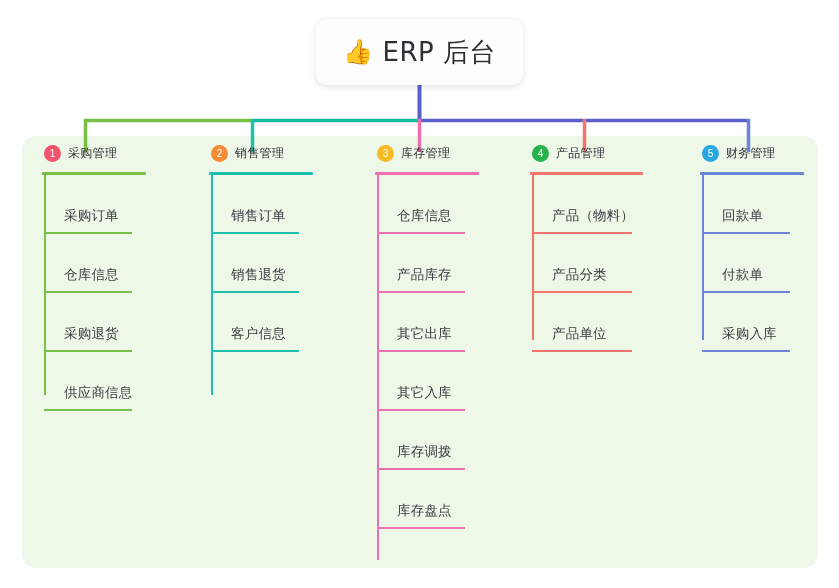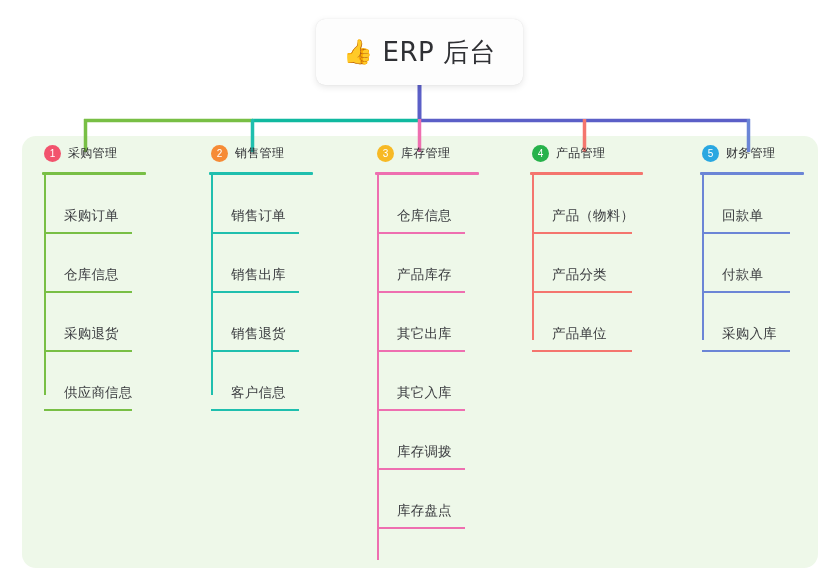--- a/index.html
+++ b/index.html
@@ -213,24 +213,20 @@
           <span class="col-title">销售管理</span>
         </div>
         <div class="col-rule" style="background: rgb(31, 191, 174); width: 104px;"></div>
         <div class="col-body">
           <div class="col-rail" style="background: rgb(31, 191, 174); height: 220px;"></div>
           <div class="item">
             <span class="item-label">销售订单</span>
             <div class="item-rule" style="background: rgb(31, 191, 174);"></div>
           </div>
           <div class="item">
-            <span class="item-label">销售出库</span>
-            <div class="item-rule" style="background: rgb(31, 191, 174);"></div>
-          </div>
-          <div class="item">
             <span class="item-label">销售退货</span>
             <div class="item-rule" style="background: rgb(31, 191, 174);"></div>
           </div>
           <div class="item">
             <span class="item-label">客户信息</span>
             <div class="item-rule" style="background: rgb(31, 191, 174);"></div>
           </div>
         </div>
       </div>
       <div class="column" style="left: 375px;">

